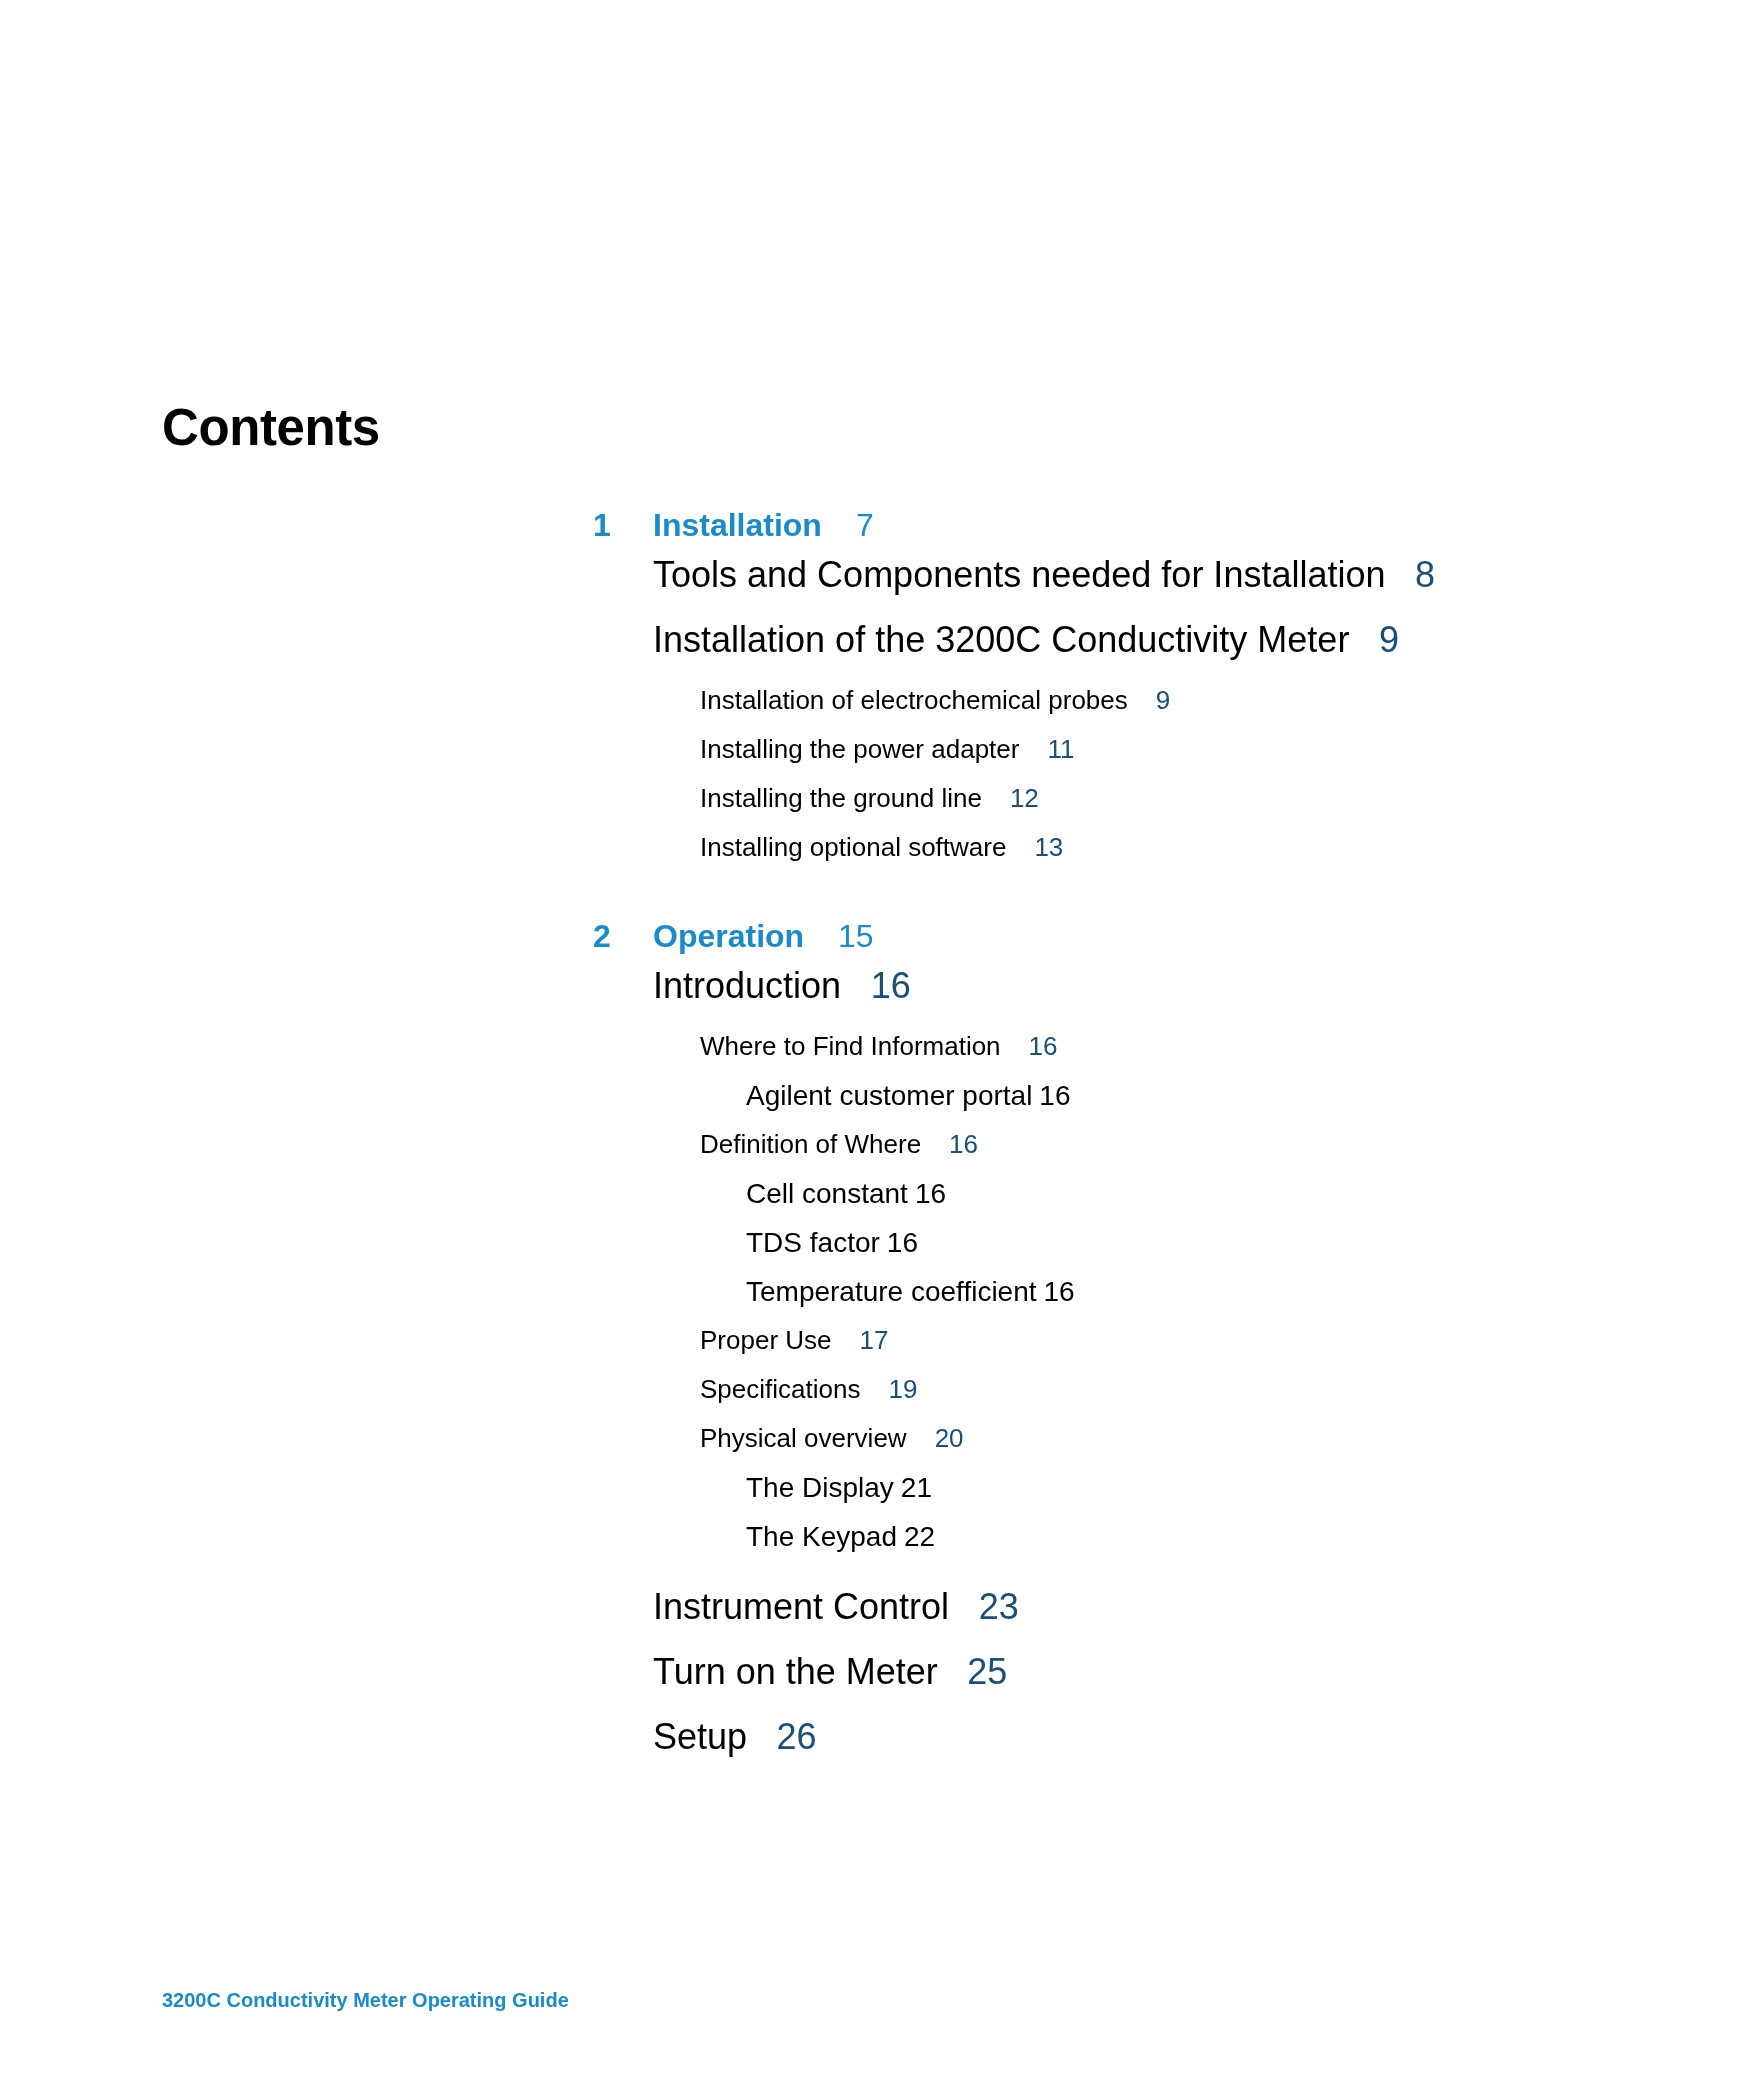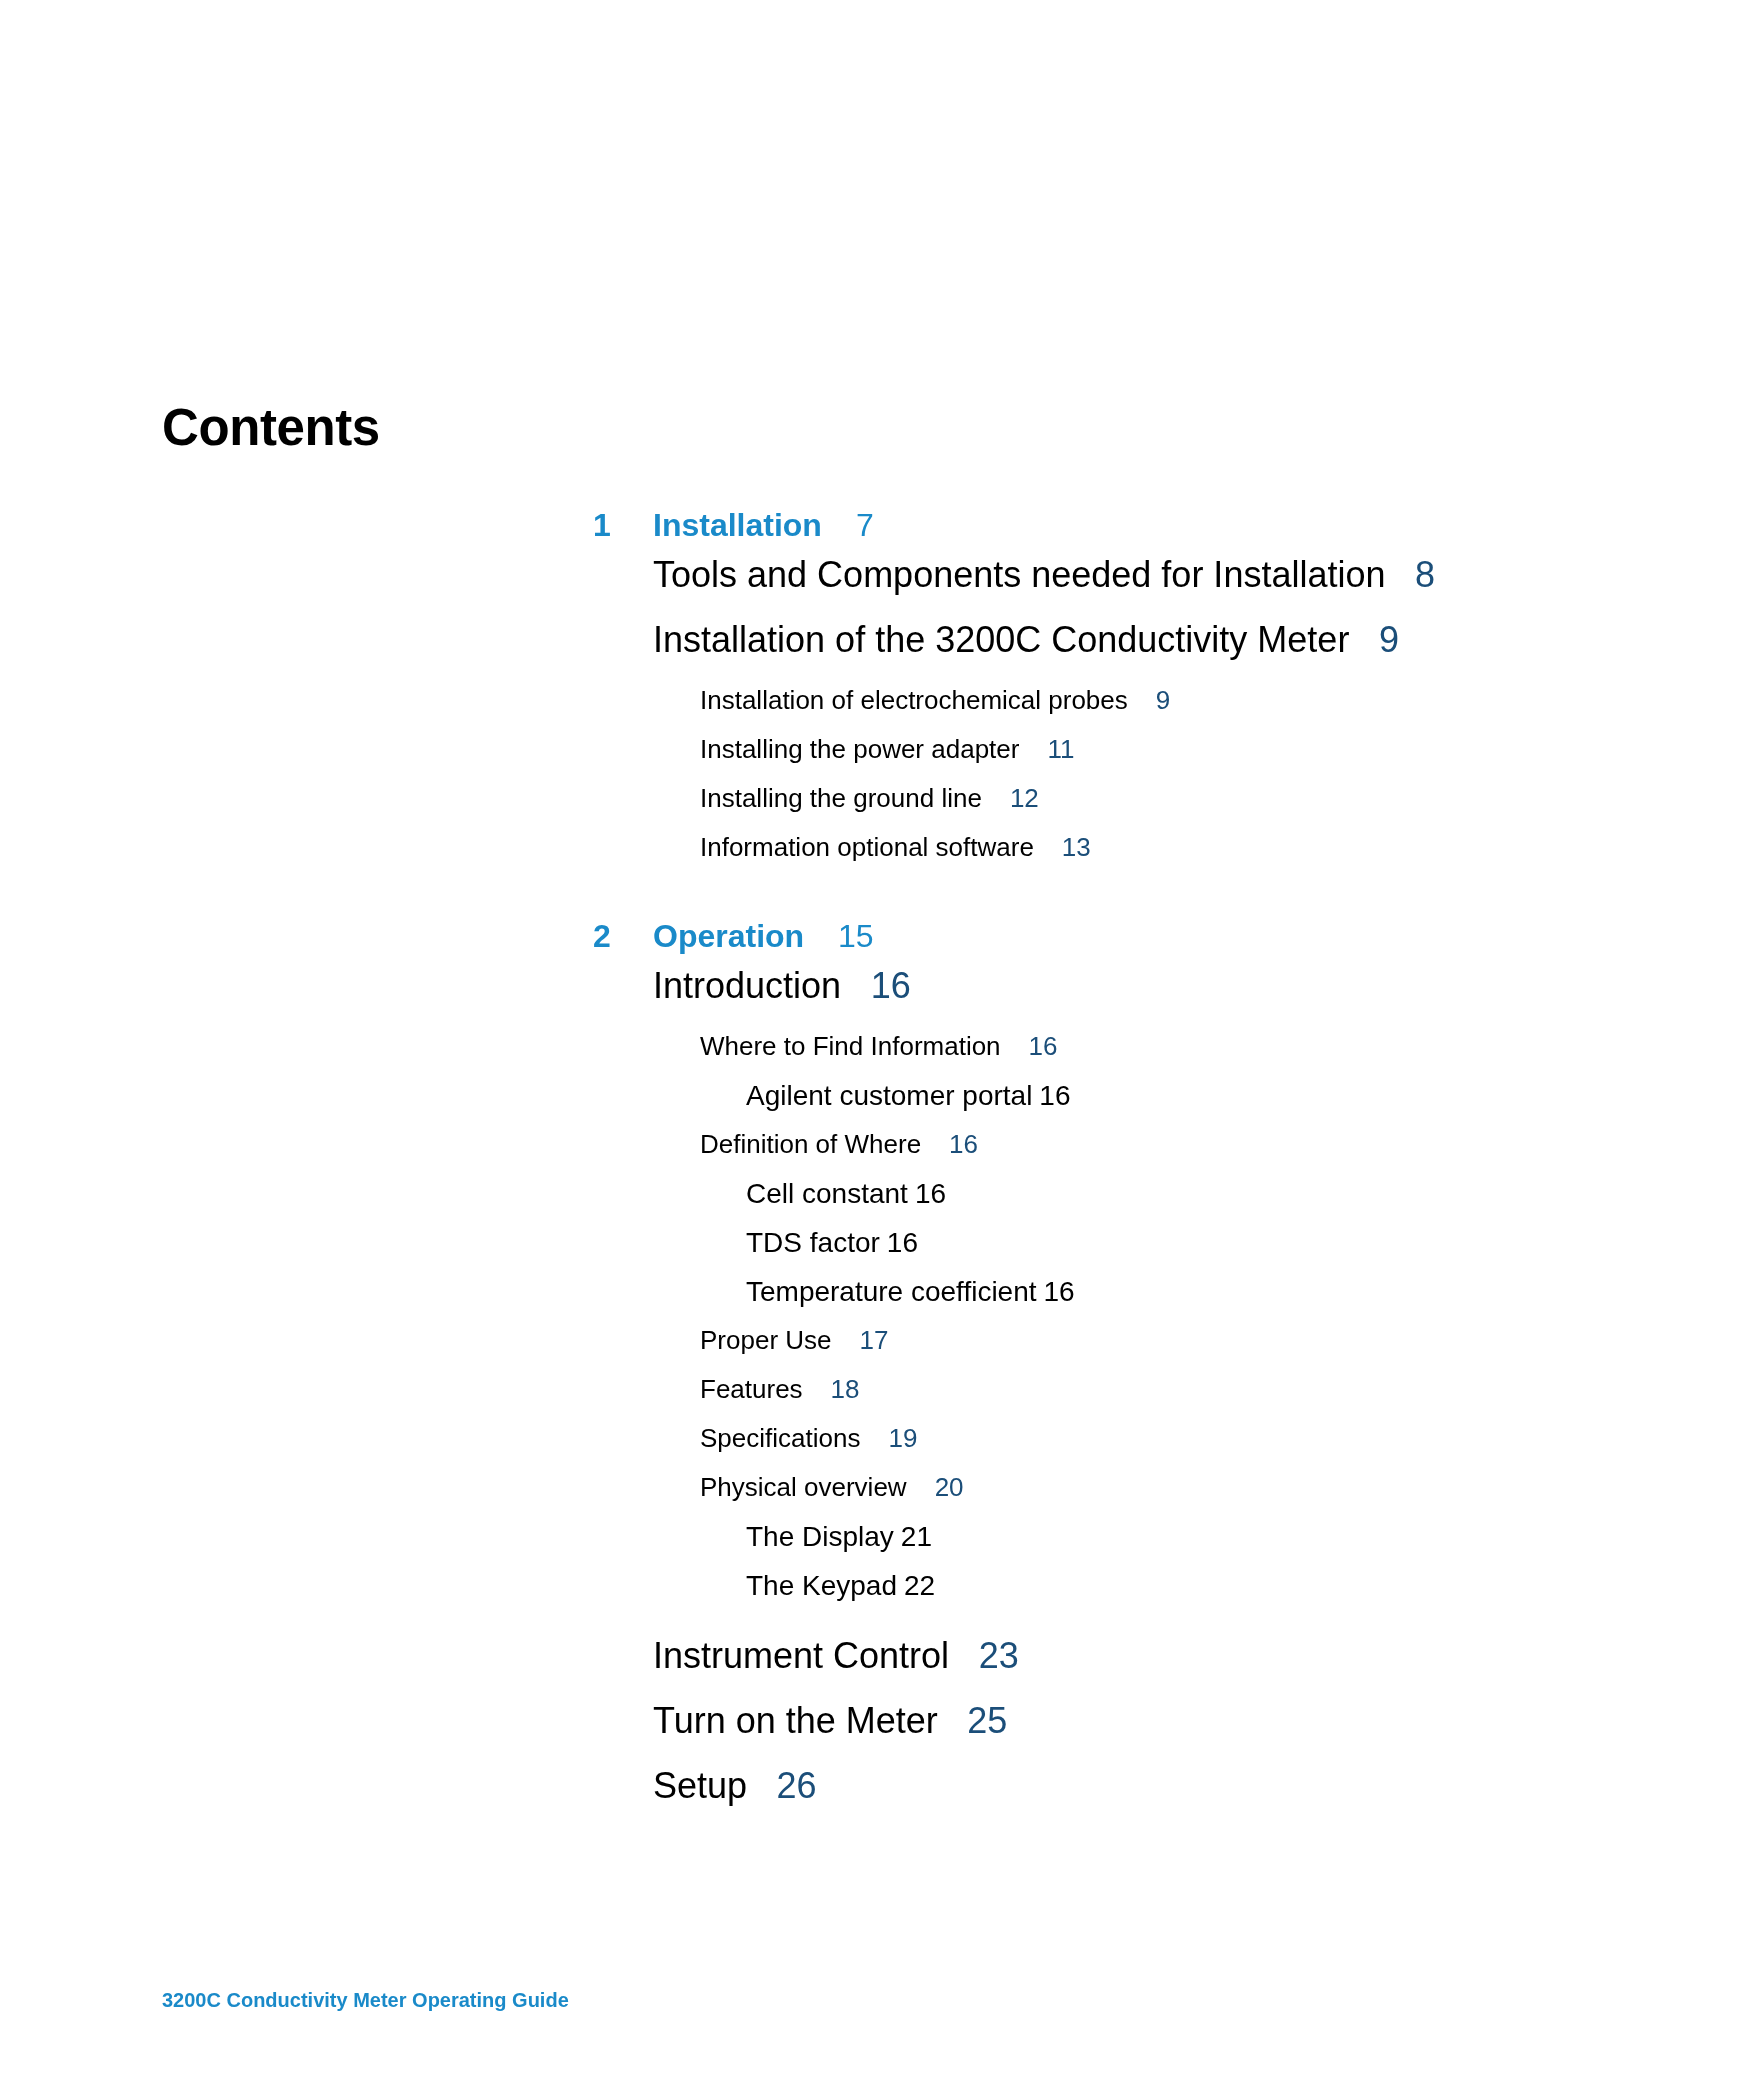--- a/index.html
+++ b/index.html
@@ -151,36 +151,35 @@
       <div class="toc-entry lvl-chapter">
         <span class="chap-num">1</span>
         <span class="chap-title">Installation</span>
         <span class="chap-page" style="left: 856px;">7</span>
       </div>
       <div class="toc-entry lvl1"><span>Tools and Components needed for Installation</span><span class="pg">8</span></div>
       <div class="toc-entry lvl1"><span>Installation of the 3200C Conductivity Meter</span><span class="pg">9</span></div>
       <div class="toc-entry lvl2"><span>Installation of electrochemical probes</span><span class="pg">9</span></div>
       <div class="toc-entry lvl2"><span>Installing the power adapter</span><span class="pg">11</span></div>
       <div class="toc-entry lvl2"><span>Installing the ground line</span><span class="pg">12</span></div>
-      <div class="toc-entry lvl2"><span>Information optional software</span><span class="pg">13</span></div>
+      <div class="toc-entry lvl2"><span>Installing optional software</span><span class="pg">13</span></div>
       <div class="gap-chapter"></div>
       <div class="toc-entry lvl-chapter">
         <span class="chap-num">2</span>
         <span class="chap-title">Operation</span>
         <span class="chap-page" style="left: 838px;">15</span>
       </div>
       <div class="toc-entry lvl1"><span>Introduction</span><span class="pg">16</span></div>
       <div class="toc-entry lvl2"><span>Where to Find Information</span><span class="pg">16</span></div>
       <div class="toc-entry lvl3"><span>Agilent customer portal</span><span class="pg">16</span></div>
       <div class="toc-entry lvl2"><span>Definition of Where</span><span class="pg">16</span></div>
       <div class="toc-entry lvl3"><span>Cell constant</span><span class="pg">16</span></div>
       <div class="toc-entry lvl3"><span>TDS factor</span><span class="pg">16</span></div>
       <div class="toc-entry lvl3"><span>Temperature coefficient</span><span class="pg">16</span></div>
       <div class="toc-entry lvl2"><span>Proper Use</span><span class="pg">17</span></div>
-      <div class="toc-entry lvl2"><span>Features</span><span class="pg">18</span></div>
       <div class="toc-entry lvl2"><span>Specifications</span><span class="pg">19</span></div>
       <div class="toc-entry lvl2"><span>Physical overview</span><span class="pg">20</span></div>
       <div class="toc-entry lvl3"><span>The Display</span><span class="pg">21</span></div>
       <div class="toc-entry lvl3"><span>The Keypad</span><span class="pg">22</span></div>
       <div class="gap-small"></div>
       <div class="toc-entry lvl1"><span>Instrument Control</span><span class="pg">23</span></div>
       <div class="toc-entry lvl1"><span>Turn on the Meter</span><span class="pg">25</span></div>
       <div class="toc-entry lvl1"><span>Setup</span><span class="pg">26</span></div>
     </div>
 

